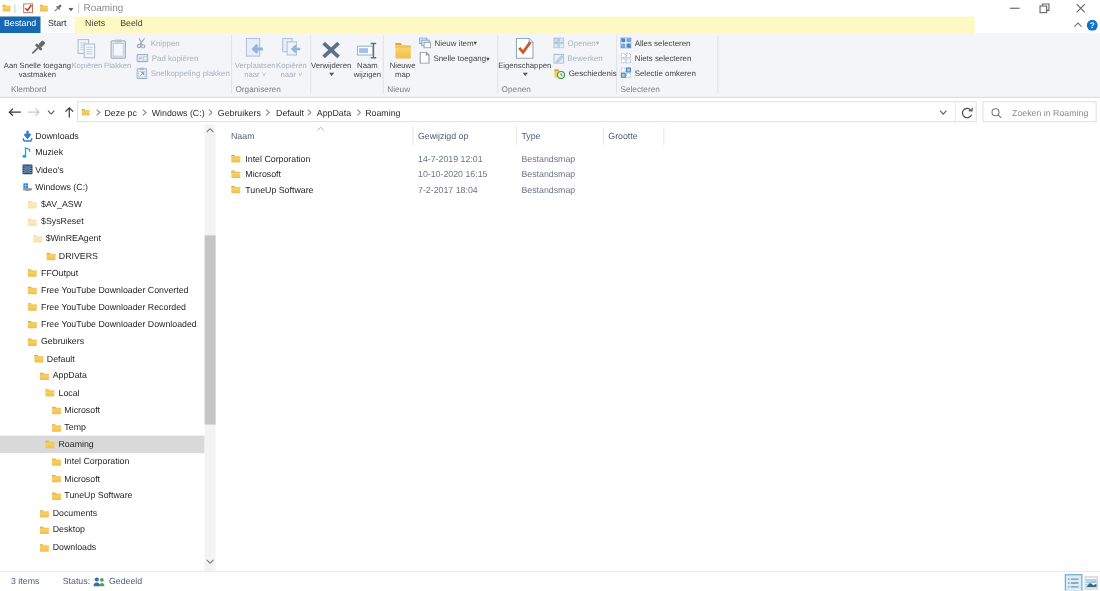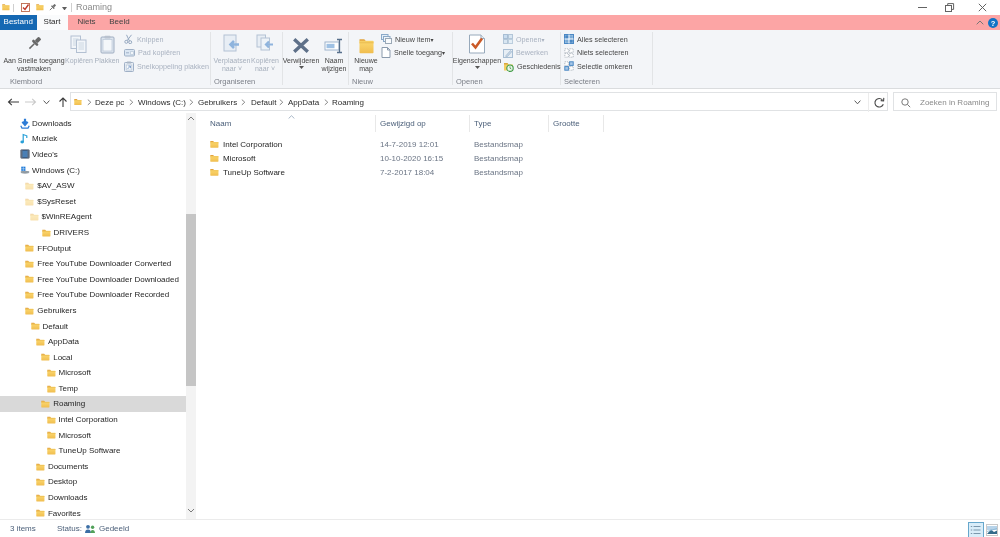--- a/index.html
+++ b/index.html
@@ -2,21 +2,21 @@
 <html><head><meta charset="utf-8">
 <style>
 *{margin:0;padding:0;box-sizing:border-box;}
 svg{display:block;}
 html,body{width:1000px;height:537px;overflow:hidden;background:#fff;
  font-family:"Liberation Sans",sans-serif;-webkit-font-smoothing:antialiased;}
 #win{position:relative;width:1000px;height:537px;background:#fff;overflow:hidden;}
 .abs{position:absolute;}
 
 #titlebar{left:0;top:0;width:1000px;height:15px;background:#fff;}
-#tabrow{left:0;top:15px;width:1000px;height:14.5px;background:#fca5a5;}
+#tabrow{left:0;top:15px;width:886px;height:14.5px;background:#fef9c3;}
 .tab{position:absolute;top:0;height:14.5px;line-height:14.5px;text-align:center;
  font-size:8px;color:#444;}
 
 #ribbon{left:0;top:29.5px;width:1000px;height:59.5px;background:#f3f5f8;
  border-bottom:1px solid #dadcde;}
 .rsep{position:absolute;top:2px;width:1px;height:53px;background:#e2e4e6;}
 .glabel{position:absolute;top:47.5px;height:10px;line-height:10px;font-size:7.5px;
  color:#7b7f87;white-space:nowrap;}
 .big{position:absolute;top:2px;text-align:center;}
 .big .bl{font-size:7px;color:#454545;line-height:8.8px;white-space:nowrap;}
@@ -505,36 +505,36 @@
           </svg>
         </span>
         <span>Free YouTube Downloader Converted</span>
       </div>
 <div class="ti" style="padding-left:24.8px">
         <span class="tic">
           <svg width="9" height="9.5" viewBox="0 0 16 15">
             <use href="#fold"></use>
           </svg>
         </span>
+        <span>Free YouTube Downloader Recorded</span>
+      </div>
+<div class="ti" style="padding-left:24.8px">
+        <span class="tic">
+          <svg width="9" height="9.5" viewBox="0 0 16 15">
+            <use href="#fold"></use>
+          </svg>
+        </span>
         <span>Free YouTube Downloader Downloaded</span>
       </div>
 <div class="ti" style="padding-left:24.8px">
         <span class="tic">
           <svg width="9" height="9.5" viewBox="0 0 16 15">
             <use href="#fold"></use>
           </svg>
         </span>
-        <span>Free YouTube Downloader Recorded</span>
-      </div>
-<div class="ti" style="padding-left:24.8px">
-        <span class="tic">
-          <svg width="9" height="9.5" viewBox="0 0 16 15">
-            <use href="#fold"></use>
-          </svg>
-        </span>
         <span>Gebruikers</span>
       </div>
 <div class="ti" style="padding-left:30.1px">
         <span class="tic">
           <svg width="9" height="9.5" viewBox="0 0 16 15">
             <use href="#fold"></use>
           </svg>
         </span>
         <span>Default</span>
       </div>
@@ -618,28 +618,20 @@
         </span>
         <span>Desktop</span>
       </div>
 <div class="ti" style="padding-left:35.4px">
         <span class="tic">
           <svg width="9" height="9.5" viewBox="0 0 16 15">
             <use href="#fold"></use>
           </svg>
         </span>
         <span>Downloads</span>
-      </div>
-<div class="ti" style="padding-left:35.4px">
-        <span class="tic">
-          <svg width="9" height="9.5" viewBox="0 0 16 15">
-            <use href="#fold"></use>
-          </svg>
-        </span>
-        <span>Favorites</span>
       </div>
 </div>
 <div id="sbar" class="abs"></div>
 <div class="abs" style="left:187px;top:116px">
       <svg width="8" height="5" viewBox="0 0 8 5">
         <path d="M1 4 L4 1 L7 4" stroke="#7b7b7b" fill="none" stroke-width="1"></path>
       </svg>
     </div>
 <div class="abs" style="left:187px;top:508px">
       <svg width="8" height="5" viewBox="0 0 8 5">

